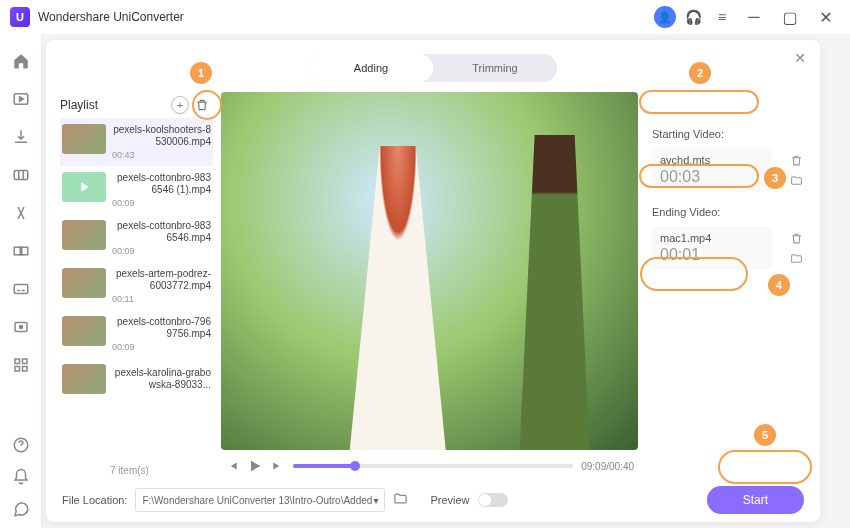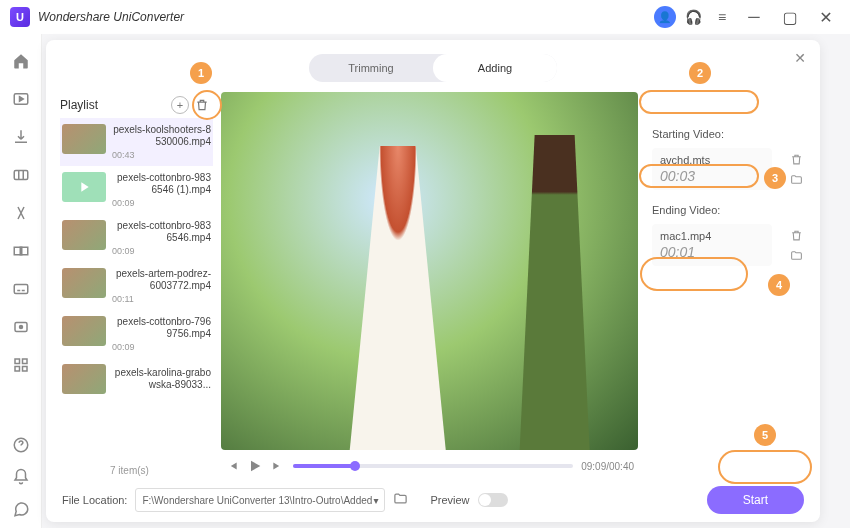--- a/index.html
+++ b/index.html
@@ -1,20 +1,20 @@
 <!DOCTYPE html>
 <html><head>
 <meta charset="utf-8">
 <style>
 * { margin: 0; padding: 0; box-sizing: border-box; font-family: -apple-system, BlinkMacSystemFont, "Segoe UI", sans-serif; }
 body { width: 850px; height: 528px; background: #f5f5f7; overflow: hidden; position: relative; }
 
 .titlebar { height: 34px; display: flex; align-items: center; padding: 0 10px; background: #fff; }
 .logo { width: 20px; height: 20px; background: linear-gradient(135deg,#7b4cff,#5a2be0); border-radius: 4px; margin-right: 8px; display:flex;align-items:center;justify-content:center;color:#fff;font-size:11px;font-weight:bold;}
-.app-title { font-size: 12px; color: #333; flex: 1; font-style: italic; }
+.app-title { font-size: 12px; color: #333; flex: 1; }
 .tb-icons { display: flex; gap: 8px; align-items: center; }
 .tb-icon { width: 20px; height: 20px; display: flex; align-items: center; justify-content: center; color: #666; font-size: 14px; cursor: pointer; }
 .avatar-circle { width: 22px; height: 22px; background: #4a7bff; border-radius: 50%; display:flex;align-items:center;justify-content:center;color:#fff;font-size:11px;}
 .win-btn { width: 28px; height: 20px; display: flex; align-items: center; justify-content: center; color: #555; cursor: pointer; }
 
 .shell { display: flex; height: calc(100% - 34px); }
 
 .leftnav { width: 42px; background: #fff; display: flex; flex-direction: column; align-items: center; padding-top: 18px; gap: 20px; border-right: 1px solid #eee; }
 .nav-ic { width: 20px; height: 18px; color: #888; cursor: pointer; display:flex;align-items:center;justify-content:center;}
 .nav-ic svg { width: 18px; height: 18px; }
@@ -56,21 +56,21 @@
 .progress { flex: 1; height: 4px; background: #e5e5ee; border-radius: 2px; position: relative; }
 .progress-fill { position: absolute; left: 0; top: 0; height: 100%; width: 22%; background: #8b6cff; border-radius: 2px; }
 .progress-knob { position: absolute; left: 22%; top: 50%; width: 10px; height: 10px; background: #8b6cff; border-radius: 50%; transform: translate(-50%,-50%); }
 .time { font-size: 10px; color: #888; }
 
 .rightpane { width: 160px; display: flex; flex-direction: column; padding: 20px 2px 0 6px; gap: 6px; margin-top: 16px; }
 .sec-label { font-size: 11px; color: #555; margin-bottom: 2px; }
 .vf-row { display: flex; align-items: center; gap: 16px; }
 .vf-box { flex: 1; background: #fafafa; border-radius: 4px; padding: 6px 8px; }
 .vf-name { font-size: 11px; color: #555; }
-.vf-dur { font-size: 14px; color: #999; margin-top: 2px; font-style: italic; }
+.vf-dur { font-size: 16px; color: #999; margin-top: 2px; }
 .vf-icons { display: flex; flex-direction: column; gap: 4px; }
 .vf-ic { width: 16px; height: 16px; color: #999; cursor: pointer; display:flex;align-items:center;justify-content:center;}
 .apply-row { margin-top: 40px; display: flex; align-items: center; gap: 6px; }
 .apply-btn { border: 1px solid #c7b8ff; color: #7a5cff; background: #fff; font-size: 11px; padding: 5px 18px; border-radius: 14px; cursor: pointer; }
 
 .footer { display: flex; align-items: center; padding: 10px 2px 0; gap: 8px; }
 .fl-label { font-size: 11px; color: #555; }
 .fl-input { flex: 0 0 250px; height: 24px; border: 1px solid #ddd; border-radius: 3px; font-size: 10px; color: #666; padding: 0 6px; display:flex;align-items:center;justify-content:space-between;}
 .fl-ic { color: #888; cursor: pointer; }
 .prev-label { font-size: 11px; color: #555; margin-left: 14px; }
@@ -171,22 +171,22 @@
           </svg>
         </div>
     </div>
   </div>
 
   <div class="modal-area">
     <div class="modal">
       <div class="close-x">✕</div>
 
       <div class="seg">
+        <div class="seg-btn active">Adding</div>
         <div class="seg-btn">Trimming</div>
-        <div class="seg-btn active">Adding</div>
       </div>
 
       <div class="body-row">
         <div class="playlist">
           <div class="pl-head">
             <div class="pl-title">Playlist</div>
             <div class="pl-ic">
                 <div class="add-circ">+</div>
               </div>
             <div class="pl-ic">

